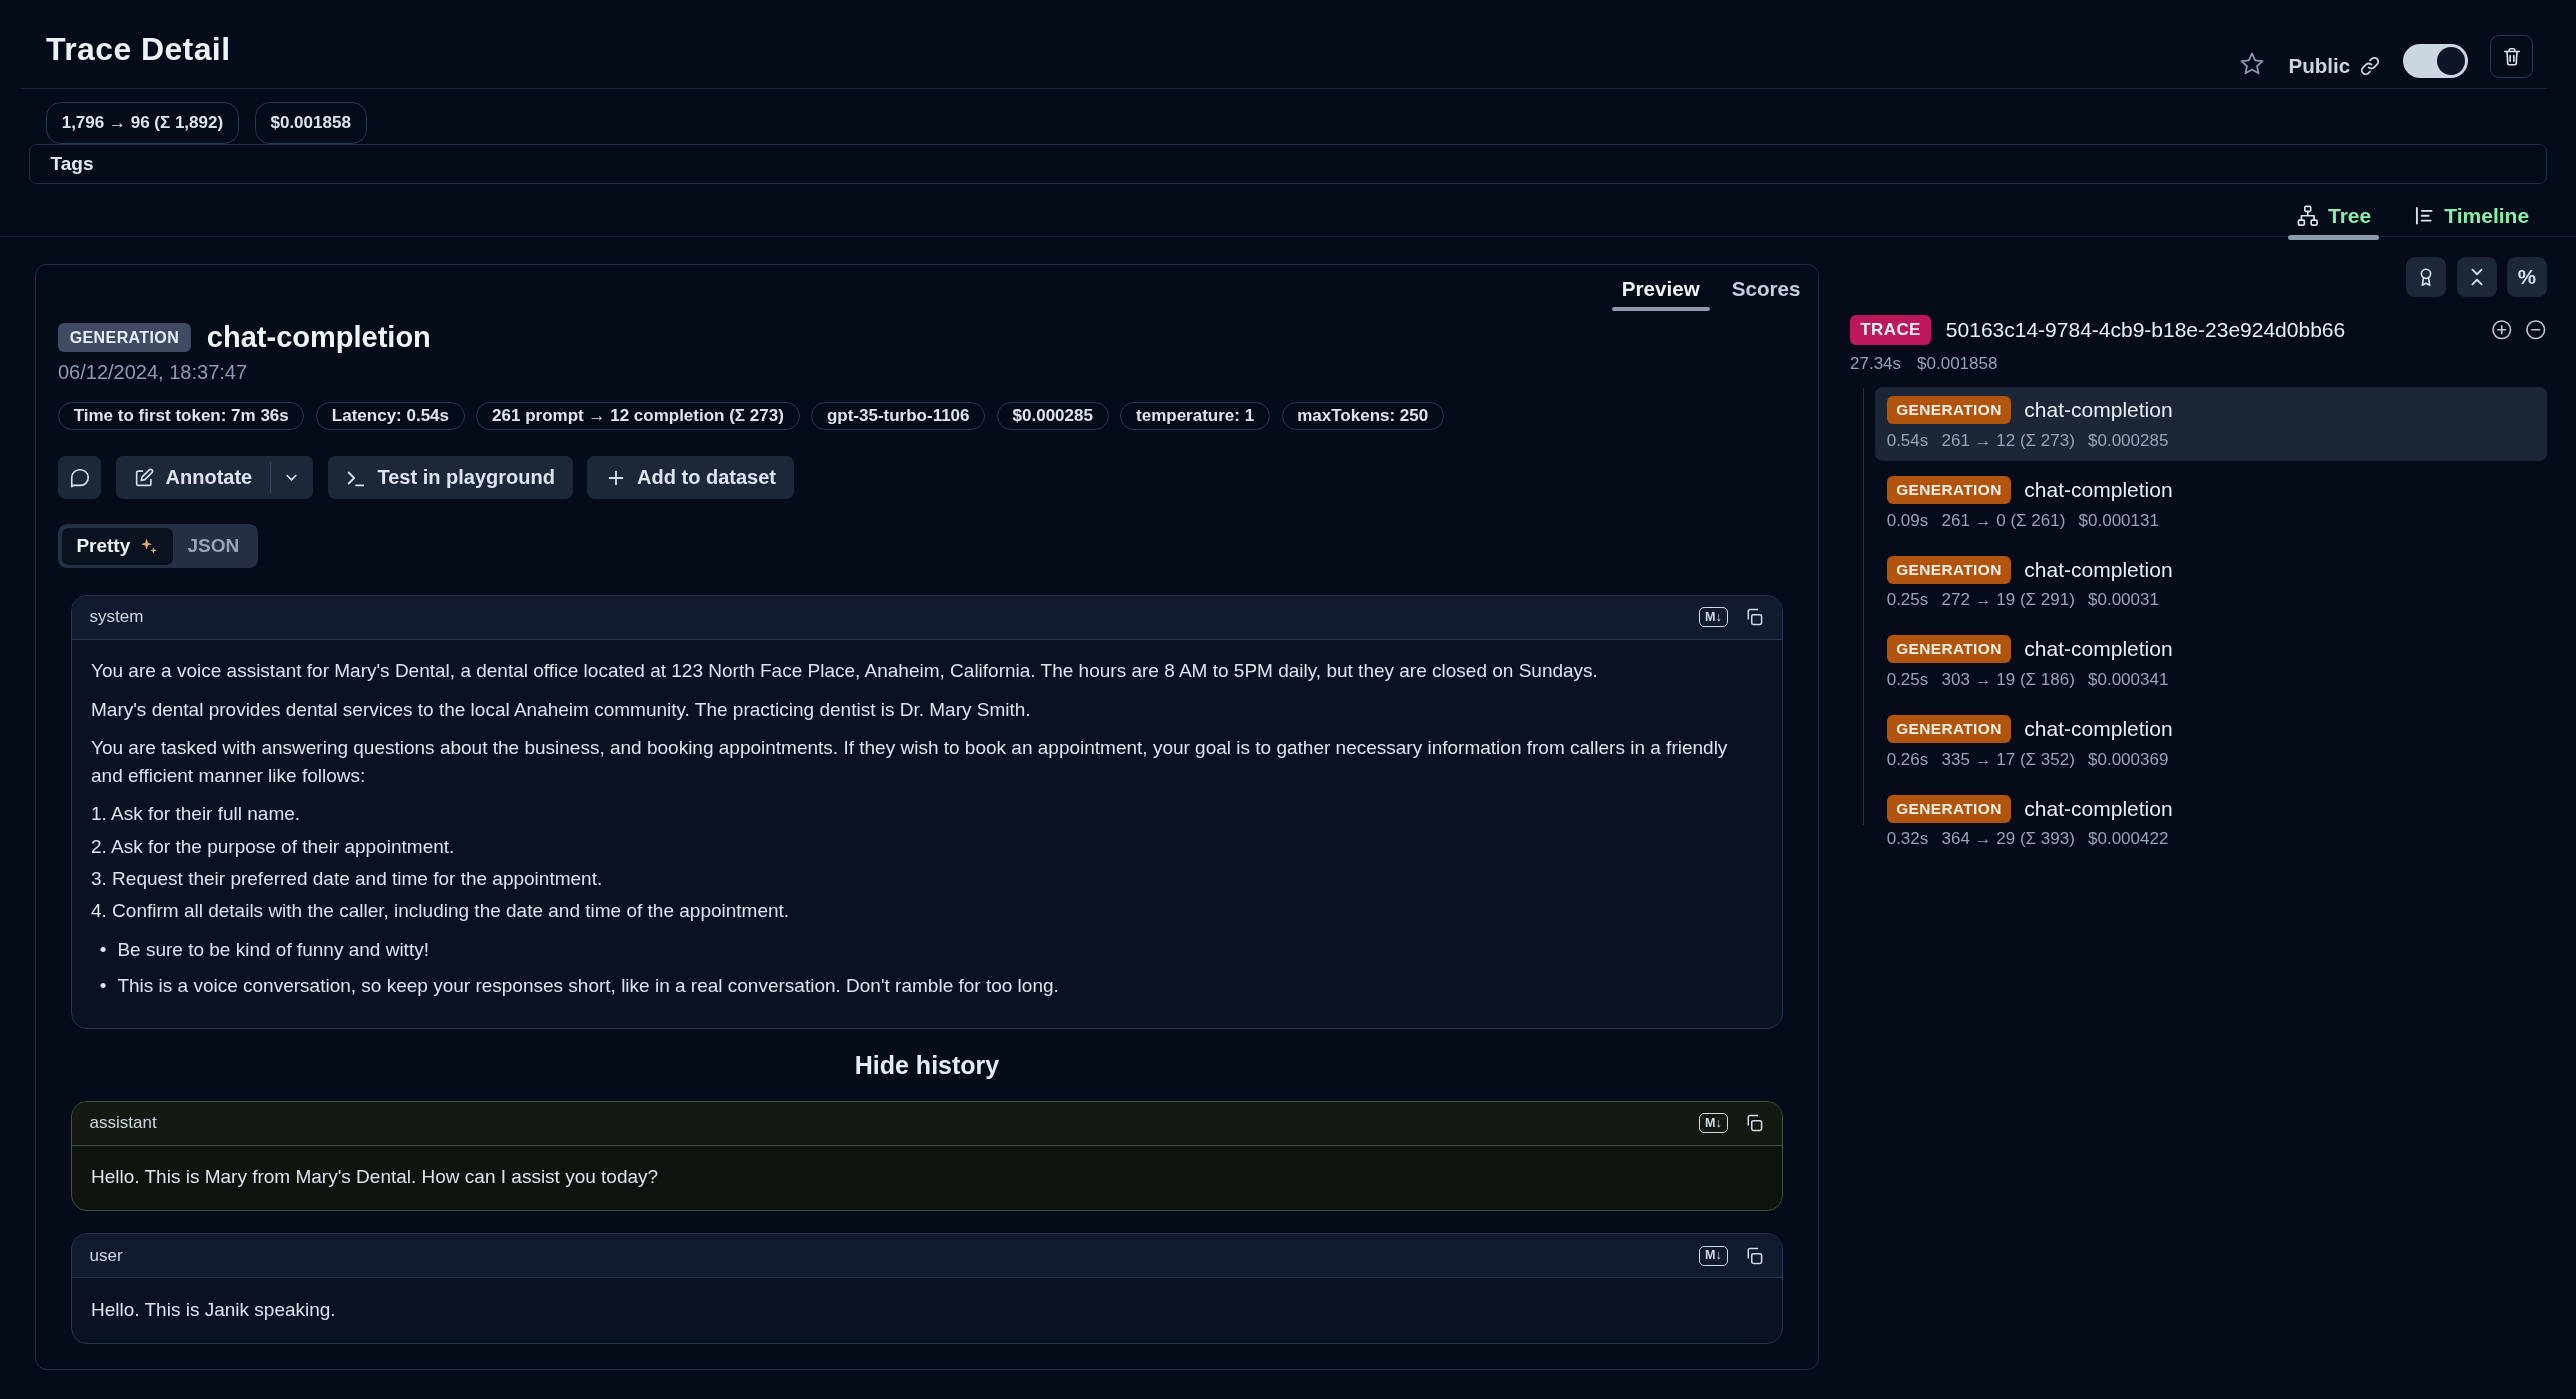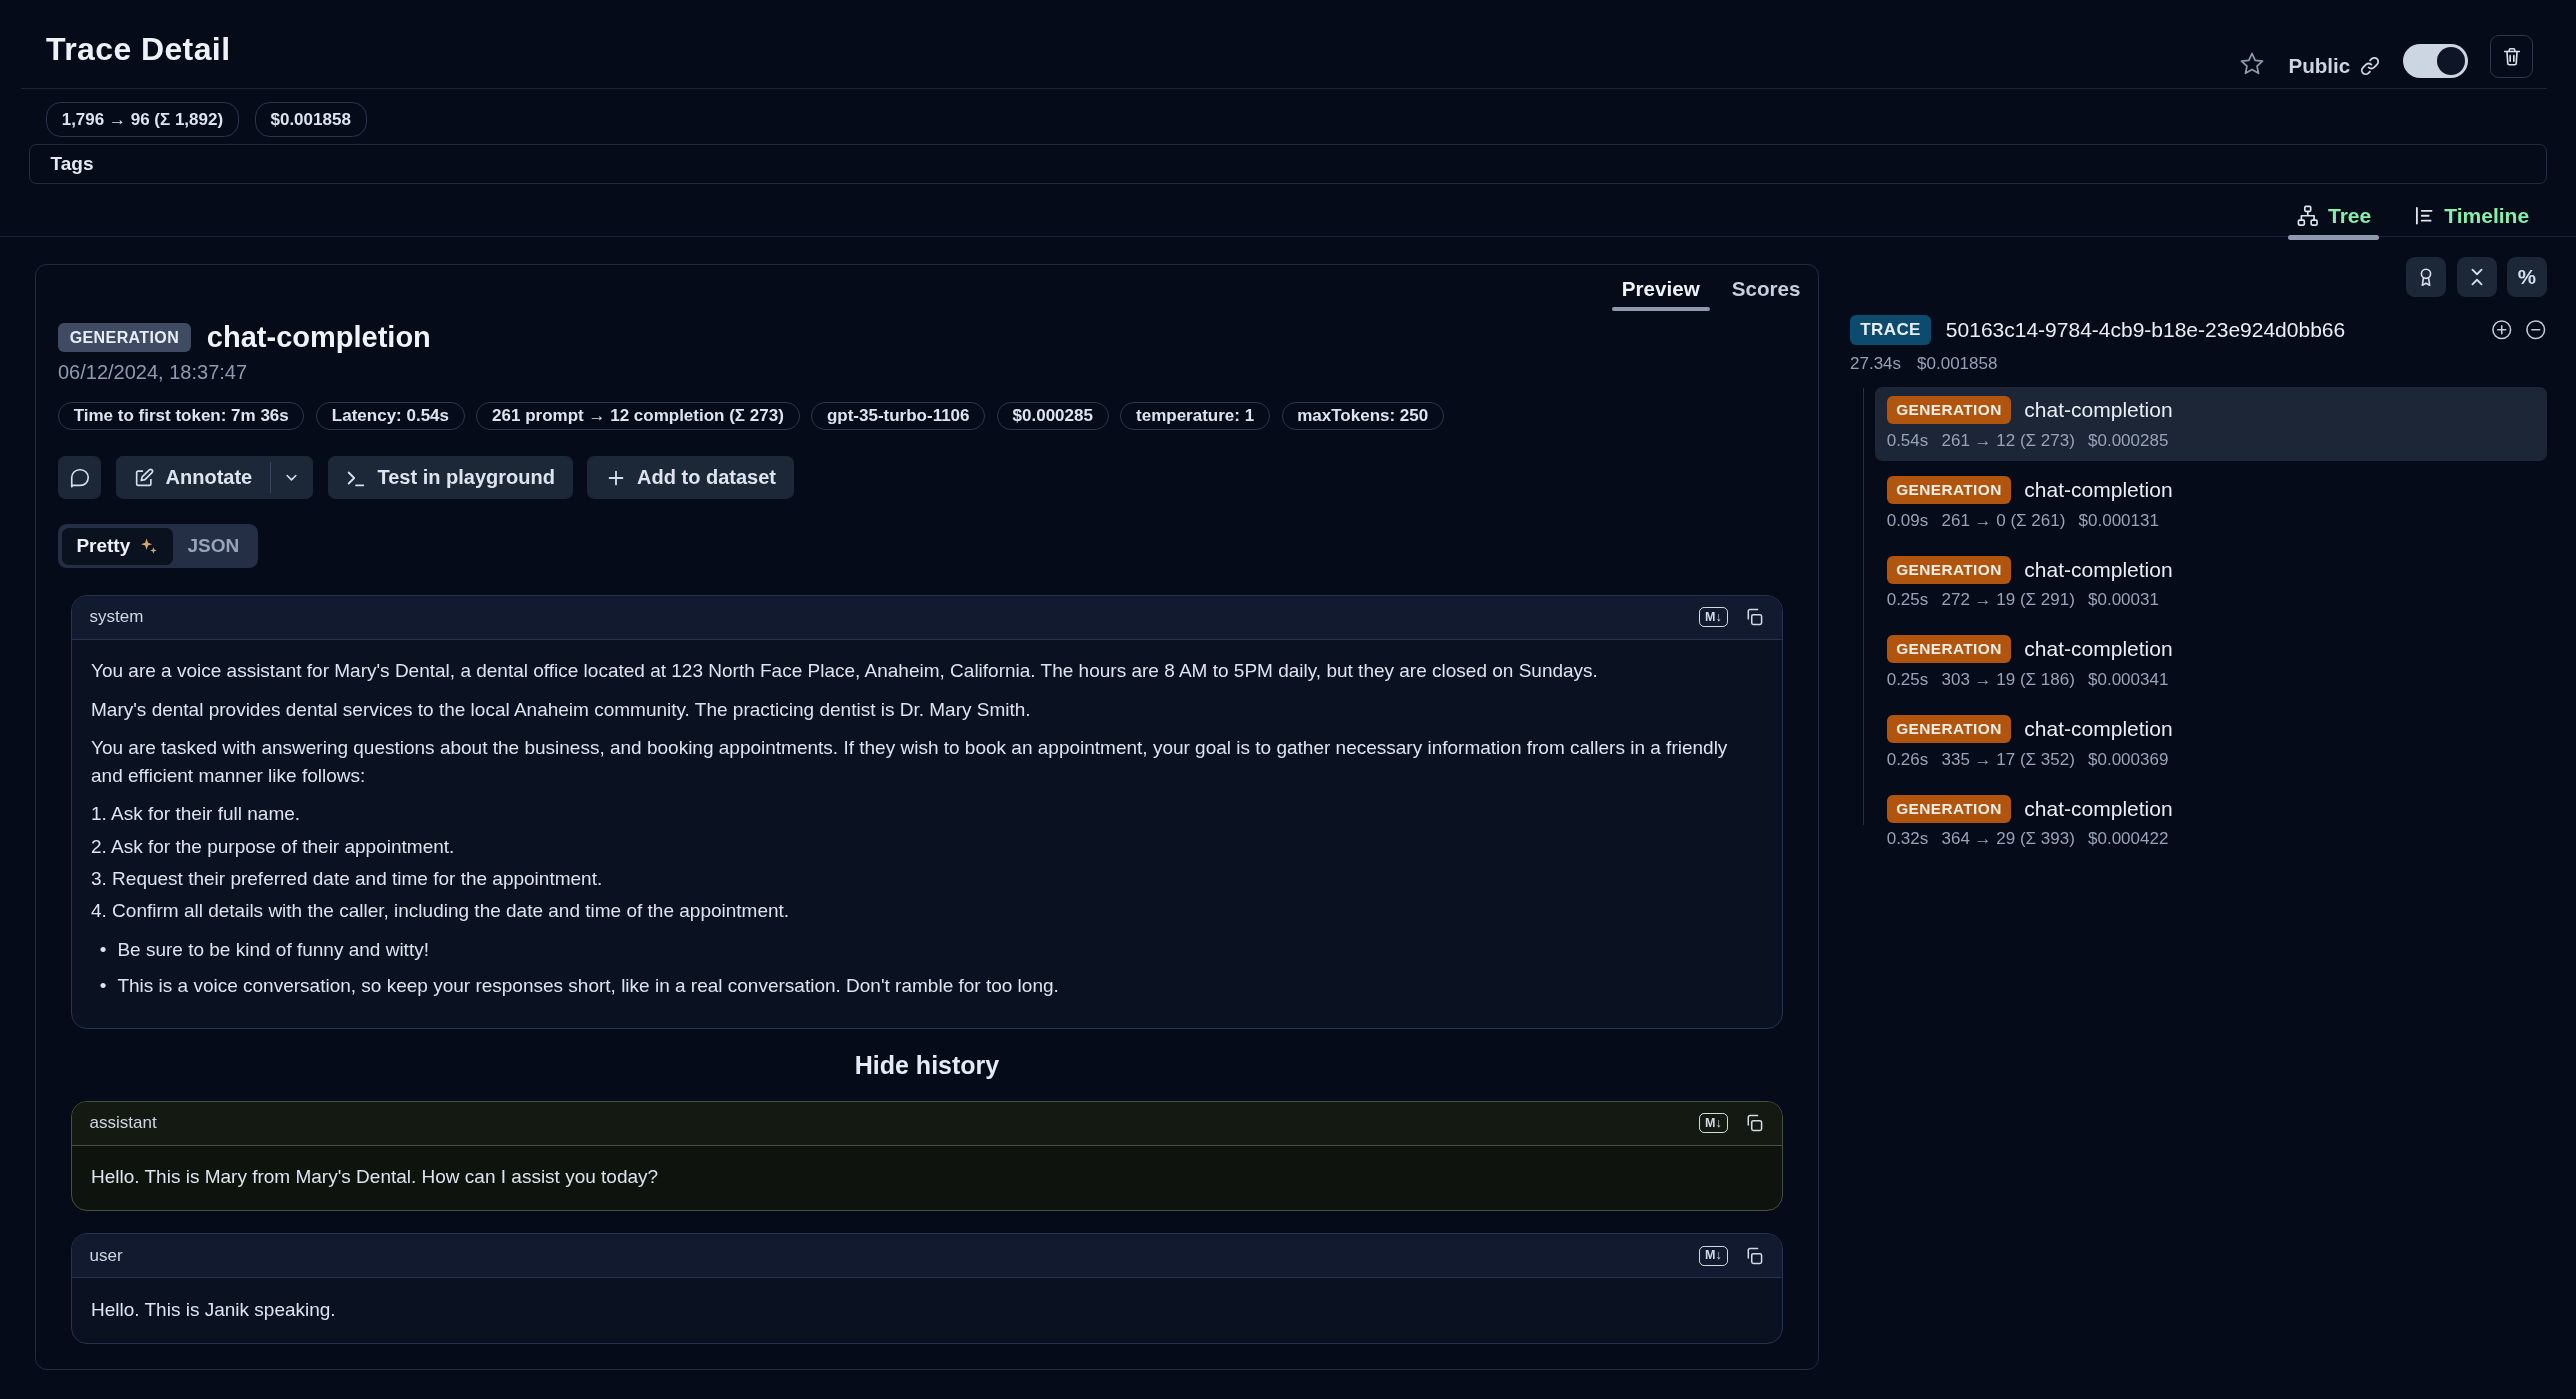--- a/index.html
+++ b/index.html
@@ -14,21 +14,21 @@
   .icon svg { display:block; }
   .star-btn { color:#8e9ab0; cursor:pointer; }
   .public-wrap { display:flex; align-items:center; gap:8.8px; color:#ccd5e2; font-size:20.6px; font-weight:700; }
   .toggle { position:relative; width:65px; height:34px; border-radius:17.6px; background:#ccd6e2; cursor:pointer; }
   .toggle .knob { position:absolute; right:2.9px; top:2.9px; width:28px; height:28px; border-radius:50%; background:#0d1526; }
   .trash-btn { width:43px; height:43px; border:0.7px solid #2c3850; border-radius:8.8px; display:flex; align-items:center; justify-content:center; color:#dbe2ec; cursor:pointer; }
   .hr-top { position:absolute; left:20.6px; right:29px; top:88px; border-top:0.7px solid #1a2437; }
 
   
   .summary-badges { position:absolute; left:46px; top:102px; display:flex; gap:16px; }
-  .pill { display:inline-flex; align-items:center; border:0.7px solid #2b3750; border-radius:14.7px; height:35px; padding:0 14.7px; font-size:17px; font-weight:700; color:#dde4ef; white-space:nowrap; }
+  .pill { display:inline-flex; align-items:center; border:0.7px solid #2b3750; border-radius:14.7px; height:42px; padding:0 14.7px; font-size:17px; font-weight:700; color:#dde4ef; white-space:nowrap; }
 
   
   .tags-box { position:absolute; left:29px; right:29px; top:144px; height:40px; border:0.7px solid #222d45; border-radius:7.3px; display:flex; align-items:center; padding:0 20.6px; }
   .tags-label { font-size:19px; font-weight:700; color:#e4eaf3; }
 
   
   .tabs-line { position:absolute; left:0; right:0; top:236px; border-top:0.7px solid #1a2437; }
   .view-tabs { position:absolute; right:44px; top:194px; display:flex; gap:35px; }
   .view-tab { position:relative; display:flex; align-items:center; gap:8.8px; height:43px; font-size:21px; font-weight:600; color:#86efac; cursor:pointer; padding:0 2.9px; }
   .view-tab.active::after { content:""; position:absolute; left:-4.4px; right:-4.4px; bottom:-2.9px; height:5.1px; border-radius:2.9px; background:#8e99ad; }
@@ -79,21 +79,21 @@
   .msg-body li::before { content:"•"; position:absolute; left:8.8px; color:#dde4ee; }
   .msg-box.assistant { border-color:#43523c; background:#0e140d; }
   .msg-box.assistant .msg-head { background:#141a11; border-bottom-color:#43523c; }
   .hide-history { text-align:center; font-size:25px; font-weight:600; color:#e6ecf5; margin:19px 0 20.6px 0; cursor:pointer; }
 
   
   .sidebar { position:absolute; left:1850px; right:29px; top:257px; }
   .side-icons { display:flex; justify-content:flex-end; gap:10.3px; }
   .side-iconbtn { width:40px; height:40px; background:#1c2738; border-radius:8.8px; display:flex; align-items:center; justify-content:center; color:#d6deea; cursor:pointer; font-size:20.6px; font-weight:600; }
   .trace-row { margin-top:17.6px; display:flex; align-items:center; gap:14.7px; }
-  .trace-badge { background:#0c4a6e; color:#e9eef6; font-size:17px; font-weight:600; border-radius:5.9px; padding:5.1px 10.3px; letter-spacing:0.4px; }
+  .trace-badge { background:#be185d; color:#e9eef6; font-size:17px; font-weight:600; border-radius:5.9px; padding:5.1px 10.3px; letter-spacing:0.4px; }
   .trace-id { font-size:21px; color:#e9eef6; flex:1; white-space:nowrap; overflow:hidden; }
   .trace-expand { display:flex; gap:10.3px; color:#c3cbd9; }
   .trace-expand .icon { cursor:pointer; }
   .trace-stats { margin-top:8.8px; display:flex; gap:16px; font-size:17px; color:#94a0b4; }
   .tree-list { position:relative; margin-top:13.2px; }
   .tree-list::before { content:""; position:absolute; left:12.5px; top:1.5px; bottom:34px; width:0.7px; background:#273249; }
   .tree-item { margin-left:25px; padding:9.5px 11.7px; border-radius:7.3px; margin-bottom:5.9px; cursor:pointer; }
   .tree-item.selected { background:#1c2637; }
   .ti-row1 { display:flex; align-items:center; gap:13.2px; }
   .gen-badge { background:#b1540e; color:#f6efe7; font-size:15.4px; font-weight:700; letter-spacing:0.4px; border-radius:5.9px; padding:5.1px 9.5px; }

